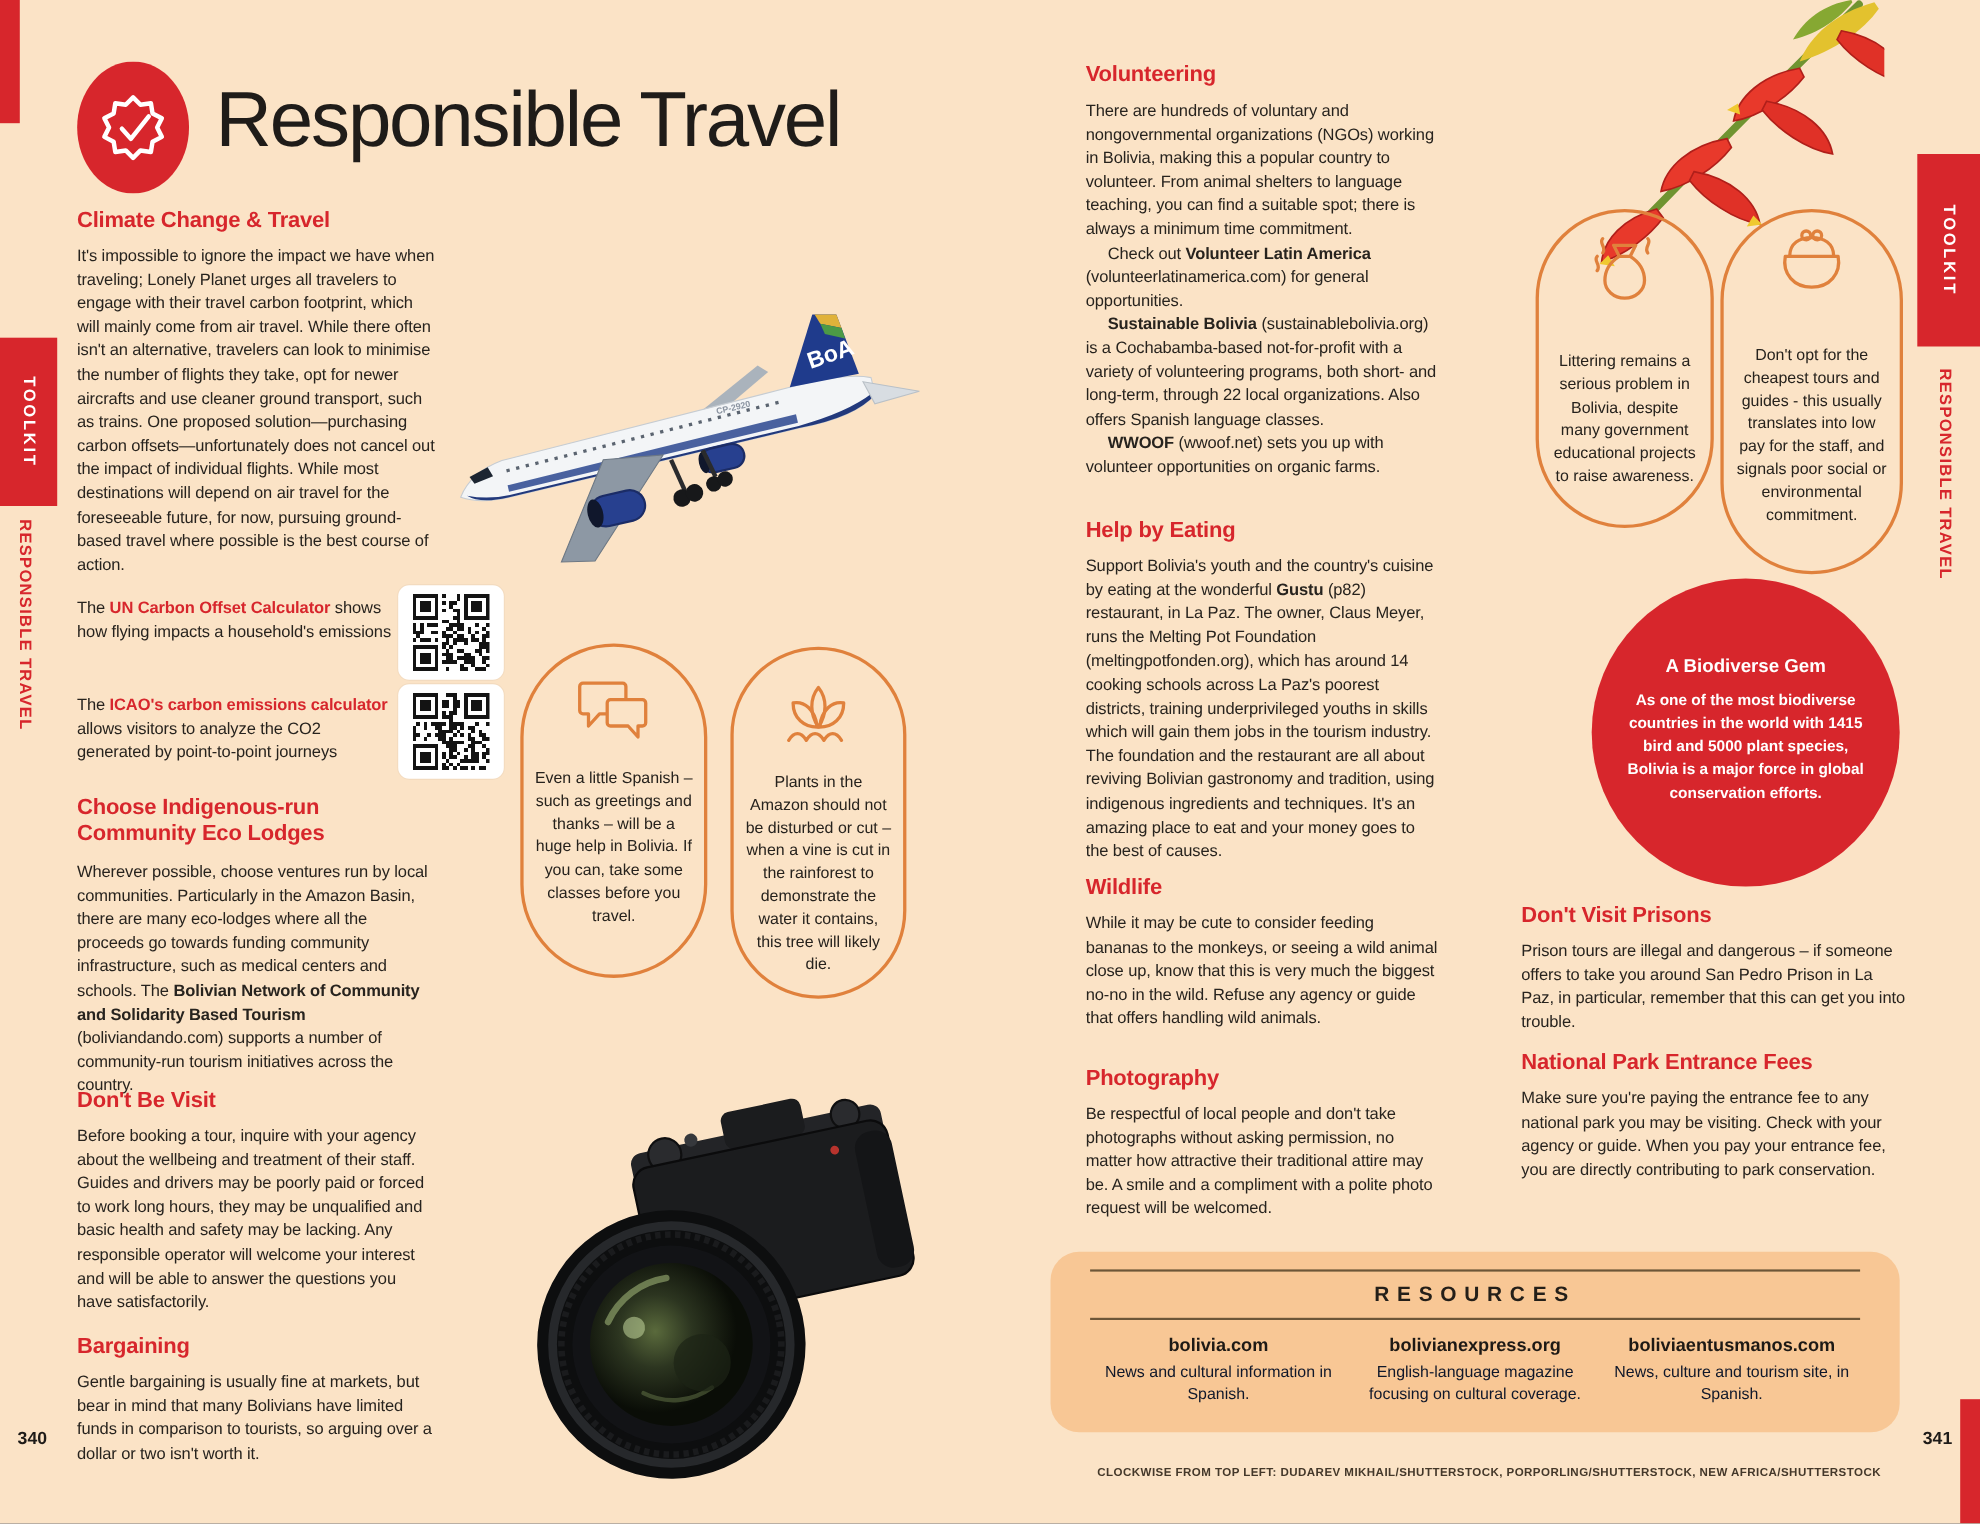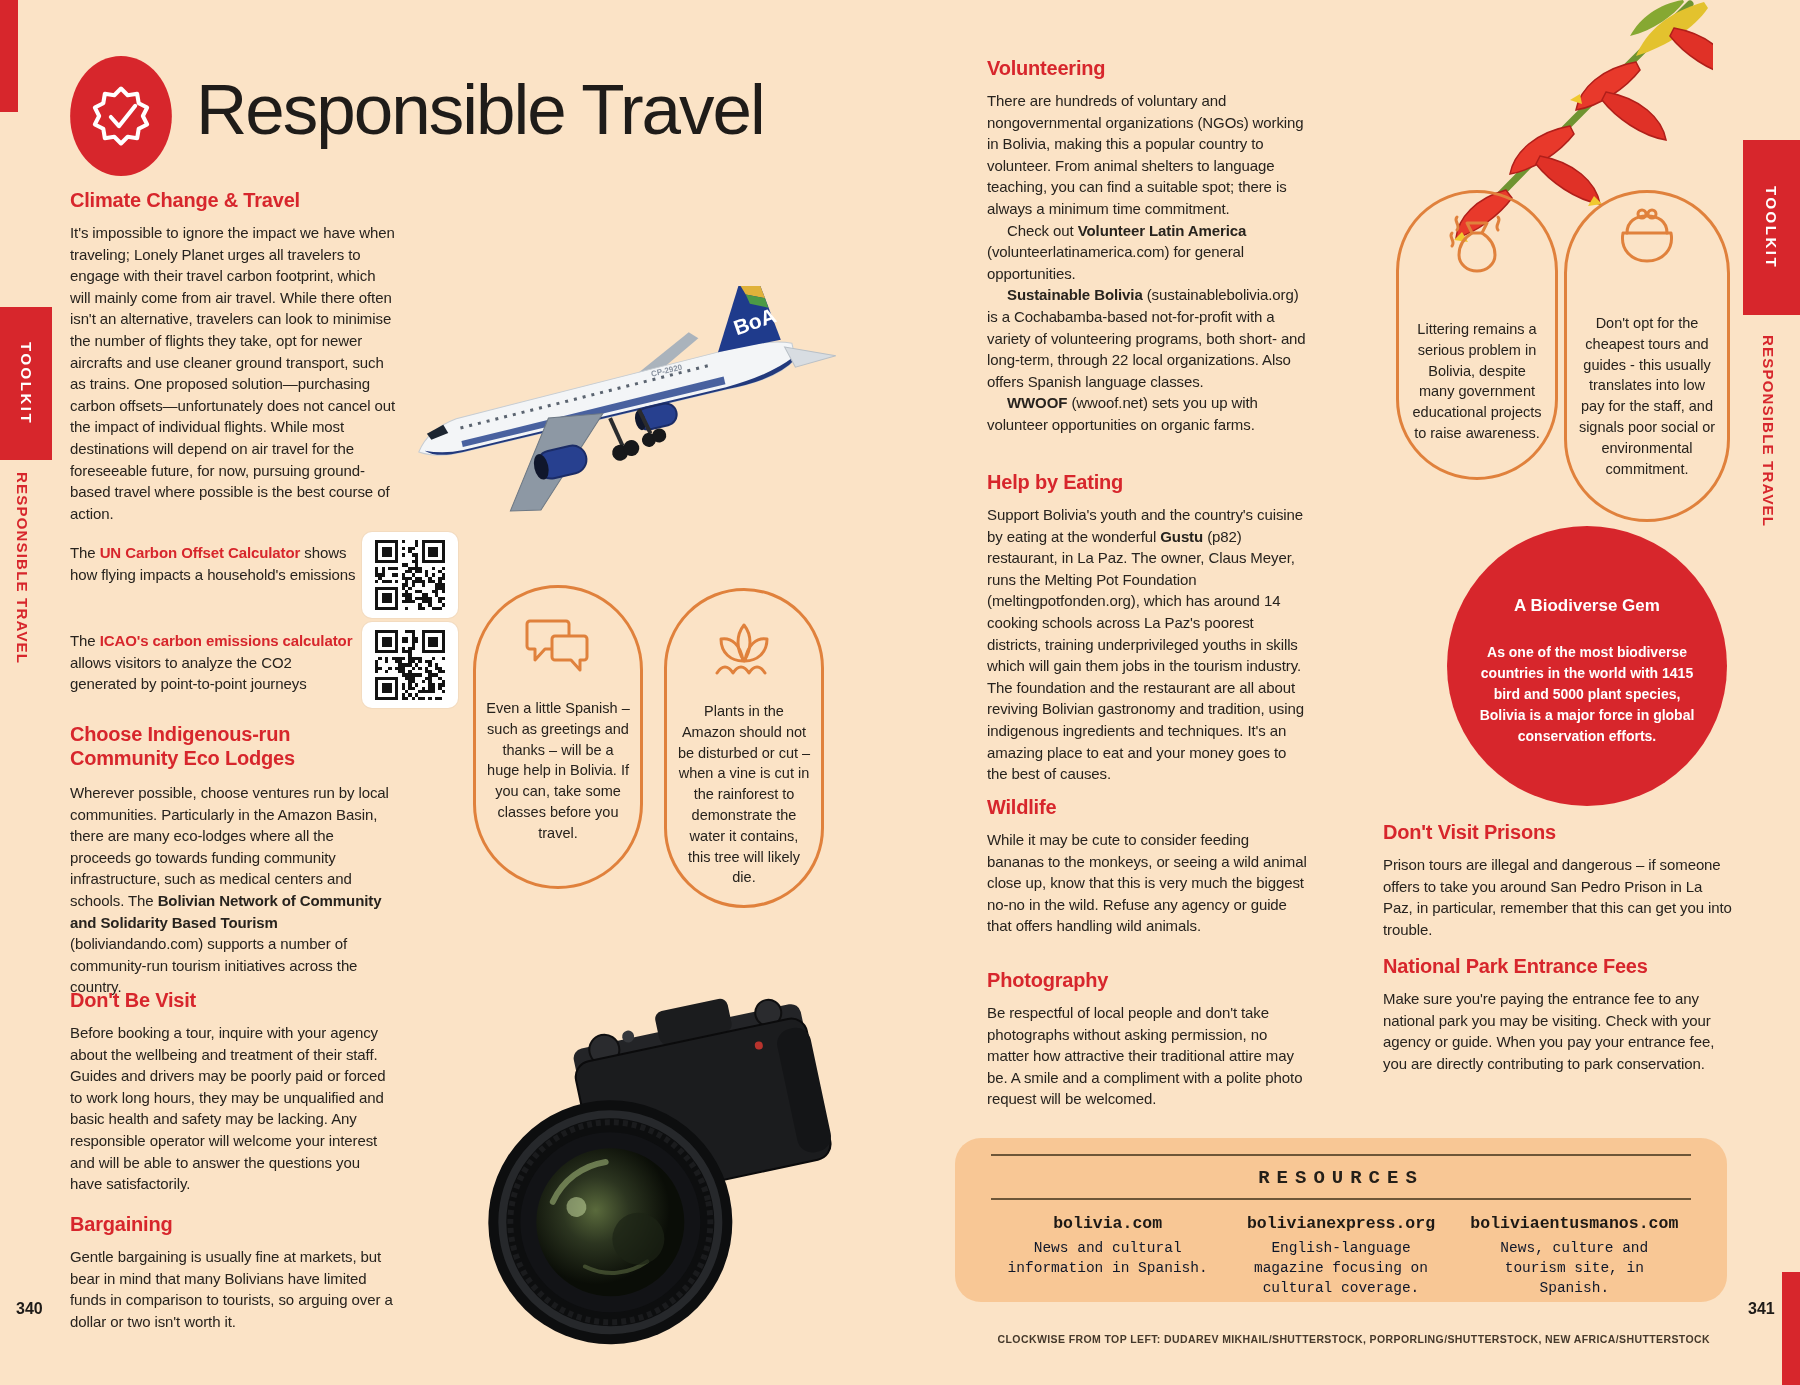--- a/index.html
+++ b/index.html
@@ -45,24 +45,24 @@
     display:flex;flex-direction:column;align-items:center;text-align:center;background:transparent;}
   .oval .icn{flex:none;}
   .oval .txt{font-size:14.5px;line-height:20.8px;color:#26221d;padding:0 10px;}
   .oval-l{padding-top:28px;}
   .oval-l .txt{margin-top:20px;}
   .oval-r{padding-top:14px;}
   .oval-r .txt{margin-top:40px;}
   
   .bio{position:absolute;left:1447px;top:526px;width:280px;height:280px;border-radius:50%;
     background:var(--red);color:#fff;text-align:center;padding-top:70px;}
-  .bio .bio-t{font-size:17px;font-weight:bold;margin-bottom:26px;}
+  .bio .bio-t{font-size:17px;font-weight:bold;margin-bottom:10px;}
   .bio .bio-b{font-size:14px;font-weight:600;line-height:21px;padding:0 26px;}
   
-  .res-box{position:absolute;left:955px;top:1138px;width:772px;height:164px;background:#f8c795;border-radius:26px;padding:16px 36px 0;font-family:Liberation Mono, monospace;}
+  .res-box{position:absolute;left:955px;top:1138px;width:772px;height:164px;background:#f8c795;border-radius:26px;padding:16px 36px 0;}
   .res-rule{border-top:2px solid #6d5638;}
   .res-title{text-align:center;font-weight:bold;font-size:19px;letter-spacing:7px;color:#241f19;padding:11px 0 9px;}
   .res-row{display:flex;margin-top:14px;}
   .res-col{flex:1;text-align:center;padding:0 8px;}
   .res-name{font-weight:bold;font-size:16.5px;color:#1d1915;}
   .res-desc{font-size:14.5px;line-height:20px;margin-top:5px;color:#0f172a;}
   
   .credits{position:absolute;left:900px;top:1333px;width:810px;text-align:right;
     font-size:10.5px;font-weight:bold;letter-spacing:0.4px;color:#44382a;}
   .pgnum{position:absolute;font-weight:bold;font-size:16px;color:#1e1b18;}

